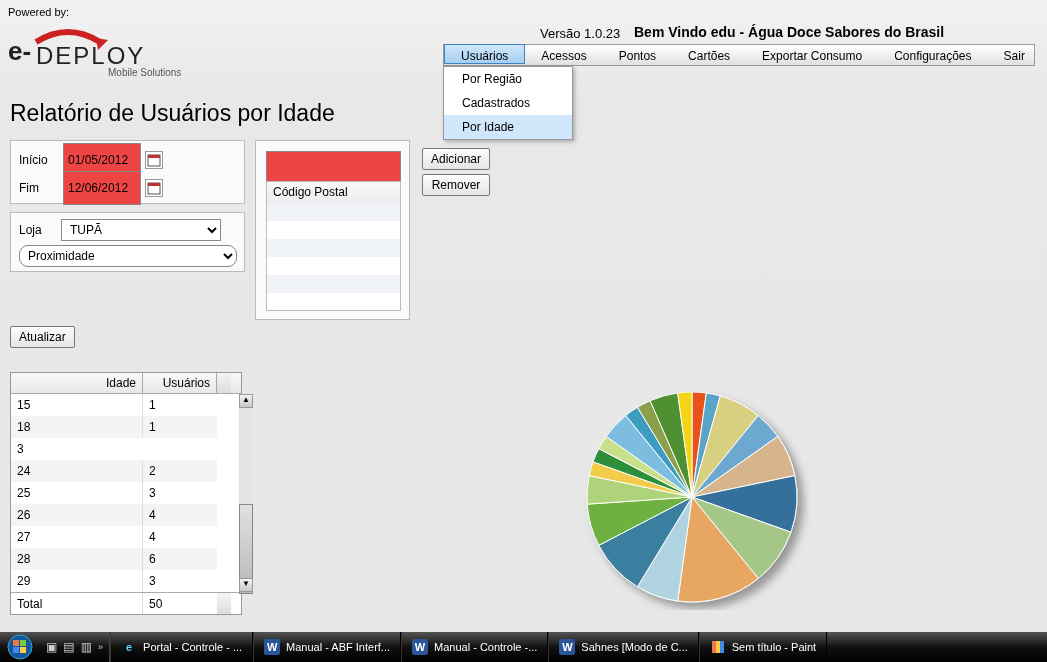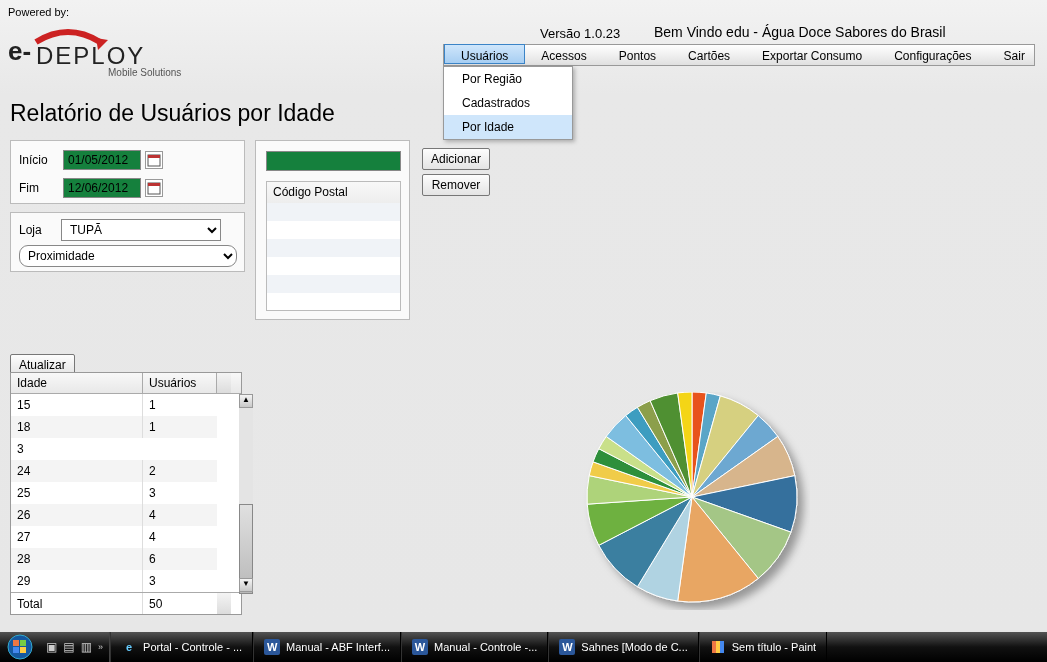--- a/index.html
+++ b/index.html
@@ -2,59 +2,59 @@
 <html><head>
 <meta charset="utf-8">
 <style>
   * { box-sizing: border-box; margin: 0; padding: 0; }
   html, body { width: 1047px; height: 662px; font-family: Arial, Helvetica, sans-serif; font-size: 12px; background: #eee; overflow: hidden; }
   .app { width: 1047px; height: 632px; background: linear-gradient(#f2f2f2, #e8e8e8 15%, #e7e7e7); position: relative; }
   .powered { position: absolute; top: 6px; left: 8px; font-size: 11px; }
   .logo { position: absolute; top: 20px; left: 8px; width: 190px; height: 60px; }
   .logo svg { width: 190px; height: 60px; }
   .version { position: absolute; top: 26px; left: 540px; font-size: 13px; }
-  .welcome { position: absolute; top: 24px; left: 634px; font-size: 14px; font-weight: normal; margin-left: 20px; }
+  .welcome { position: absolute; top: 24px; left: 634px; font-size: 14px; font-weight: bold; }
   .menubar { position: absolute; top: 44px; left: 443px; right: 12px; height: 22px; border: 1px solid #999; background: linear-gradient(#fff, #e0e0e0); display: flex; }
   .menuitem { padding: 3px 16px; font-size: 12px; cursor: pointer; border-right: none; height: 100%; line-height: 16px; white-space: nowrap; }
   .menuitem.active { background: linear-gradient(#cfe6fb, #a7cef2); border: 1px solid #3b84c7; margin: -1px 0; }
   .dropdown { position: absolute; top: 66px; left: 443px; width: 130px; border: 1px solid #999; background: #fff; box-shadow: 2px 2px 4px rgba(0,0,0,0.25); }
   .dropdown div { padding: 5px 18px; font-size: 12px; cursor: pointer; }
   .dropdown div.hover { background: #cfe6fb; }
   .page-title { position: absolute; top: 100px; left: 10px; font-size: 23px; }
   .panel { position: absolute; border: 1px solid #bbb; background: #fafafa; }
   .panel1 { top: 140px; left: 10px; width: 235px; height: 64px; }
   .panel2 { top: 212px; left: 10px; width: 235px; height: 60px; }
   .panel3 { top: 140px; left: 255px; width: 155px; height: 180px; }
   .panel4 { top: 140px; left: 416px; width: 80px; height: 62px; }
   .label { font-size: 12px; }
   .p1-row { position: absolute; left: 8px; display: flex; align-items: center; height: 22px; }
   .p1-row1 { top: 8px; }
   .p1-row2 { top: 36px; }
   .p1-lab { width: 44px; }
-  .textbox { border: 1px solid #888; background: #15803d; font-size: 12px; padding: 2px 4px; height: 20px; }
+  .textbox { border: 1px solid #888; background: #ef4444; font-size: 12px; padding: 16px 4px; height: 20px; }
   .dateinput { width: 78px; }
   .cal-btn { width: 18px; height: 18px; border: 1px solid #999; margin-left: 4px; display: inline-flex; align-items: center; justify-content: center; background: #fff; cursor: pointer; }
   .cal-btn svg { width: 14px; height: 14px; }
   .select { border: 1px solid #888; background: #fff; height: 22px; font-size: 12px; padding: 1px 4px; }
   .p2-row1 { position: absolute; top: 6px; left: 8px; display: flex; align-items: center; }
   .p2-row1 .label { width: 42px; }
   .sel1 { width: 160px; }
   .sel2 { position: absolute; top: 32px; left: 8px; width: 218px; border-radius: 9px; }
   .p3-input { position: absolute; top: 10px; left: 10px; width: 135px; }
   .p3-header { position: absolute; top: 40px; left: 10px; width: 135px; height: 34px; background: linear-gradient(#f8f8f8,#e8e8e8); border: 1px solid #bbb; padding: 3px 6px; }
   .p3-list { position: absolute; top: 62px; left: 10px; width: 135px; height: 108px; border: 1px solid #bbb; border-top: none; background: #fff; }
   .p3-list .alt { height: 18px; }
   .p3-list .alt:nth-child(odd){ background:#f0f3f7; }
   .btn { font-size: 12px; padding: 3px 8px; border: 1px solid #777; background: linear-gradient(#fdfdfd,#e4e4e4); cursor: pointer; border-radius: 2px; }
   .btn-add { position: absolute; top: 8px; left: 6px; width: 68px; }
   .btn-rem { position: absolute; top: 34px; left: 6px; width: 68px; }
-  .btn-atualizar { position: absolute; top: 354px; left: 10px; }
+  .btn-atualizar { position: absolute; top: 326px; left: 10px; }
   .table { position: absolute; top: 372px; left: 10px; width: 232px; border: 1px solid #999; background: #fff; }
   .table .hrow { display: flex; background: linear-gradient(#f8f8f8,#e8e8e8); border-bottom: 1px solid #aaa; }
-  .table .cellh { padding: 3px 6px; font-size: 12px; border-right: 1px solid #aaa; }
+  .table .cellh { padding: 3px 6px; font-size: 12px; border-right: 1px solid #aaa; text-align: right; }
   .table .c1 { width: 132px; }
   .table .c2 { width: 74px; }
   .table .c3 { width: 14px; background: linear-gradient(#f4f4f4,#dcdcdc); }
   .table .body { }
   .table .drow { display: flex; height: 22px; line-height: 22px; font-size: 12px; }
   .table .drow:nth-child(odd){ background:#fff; }
   .table .drow:nth-child(even){ background:#f4f4f4; }
   .table .dcell { padding: 0 6px; border-right: 1px solid #ddd; overflow: hidden; }
   .table .scroll { width: 14px; background: #e4e4e4; position: relative; }
   .table .scroll .arrow { width: 14px; height: 14px; background: linear-gradient(#f4f4f4,#c8c8c8); border: 1px solid #999; font-size: 8px; text-align: center; line-height: 10px; }

